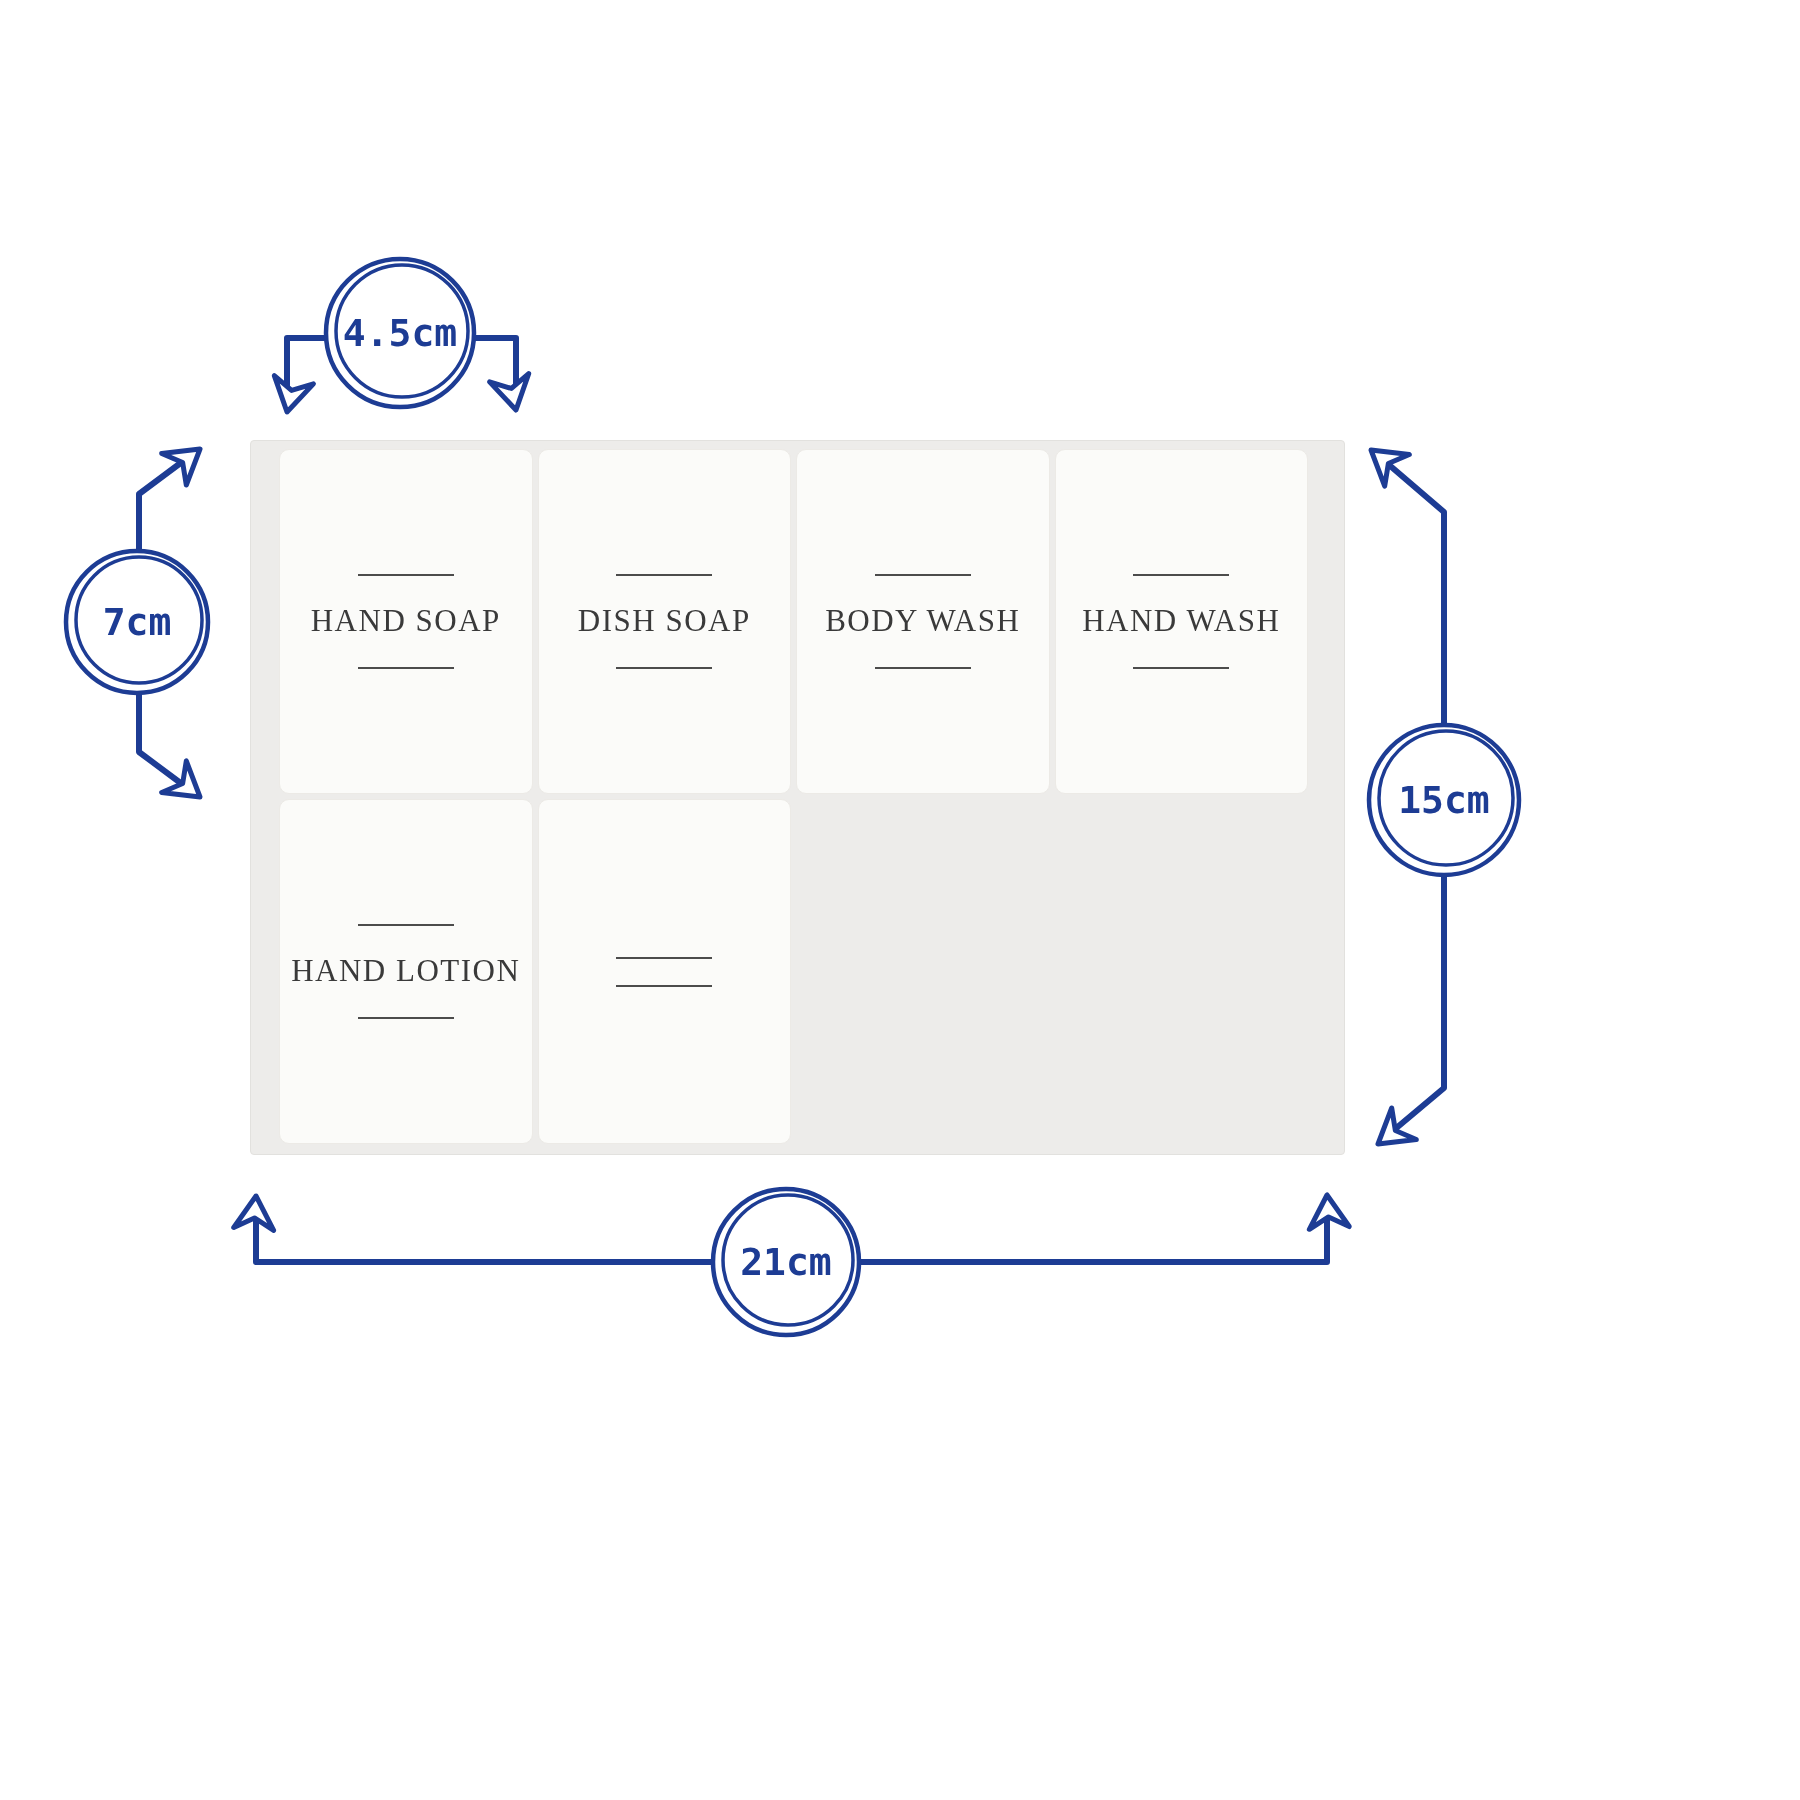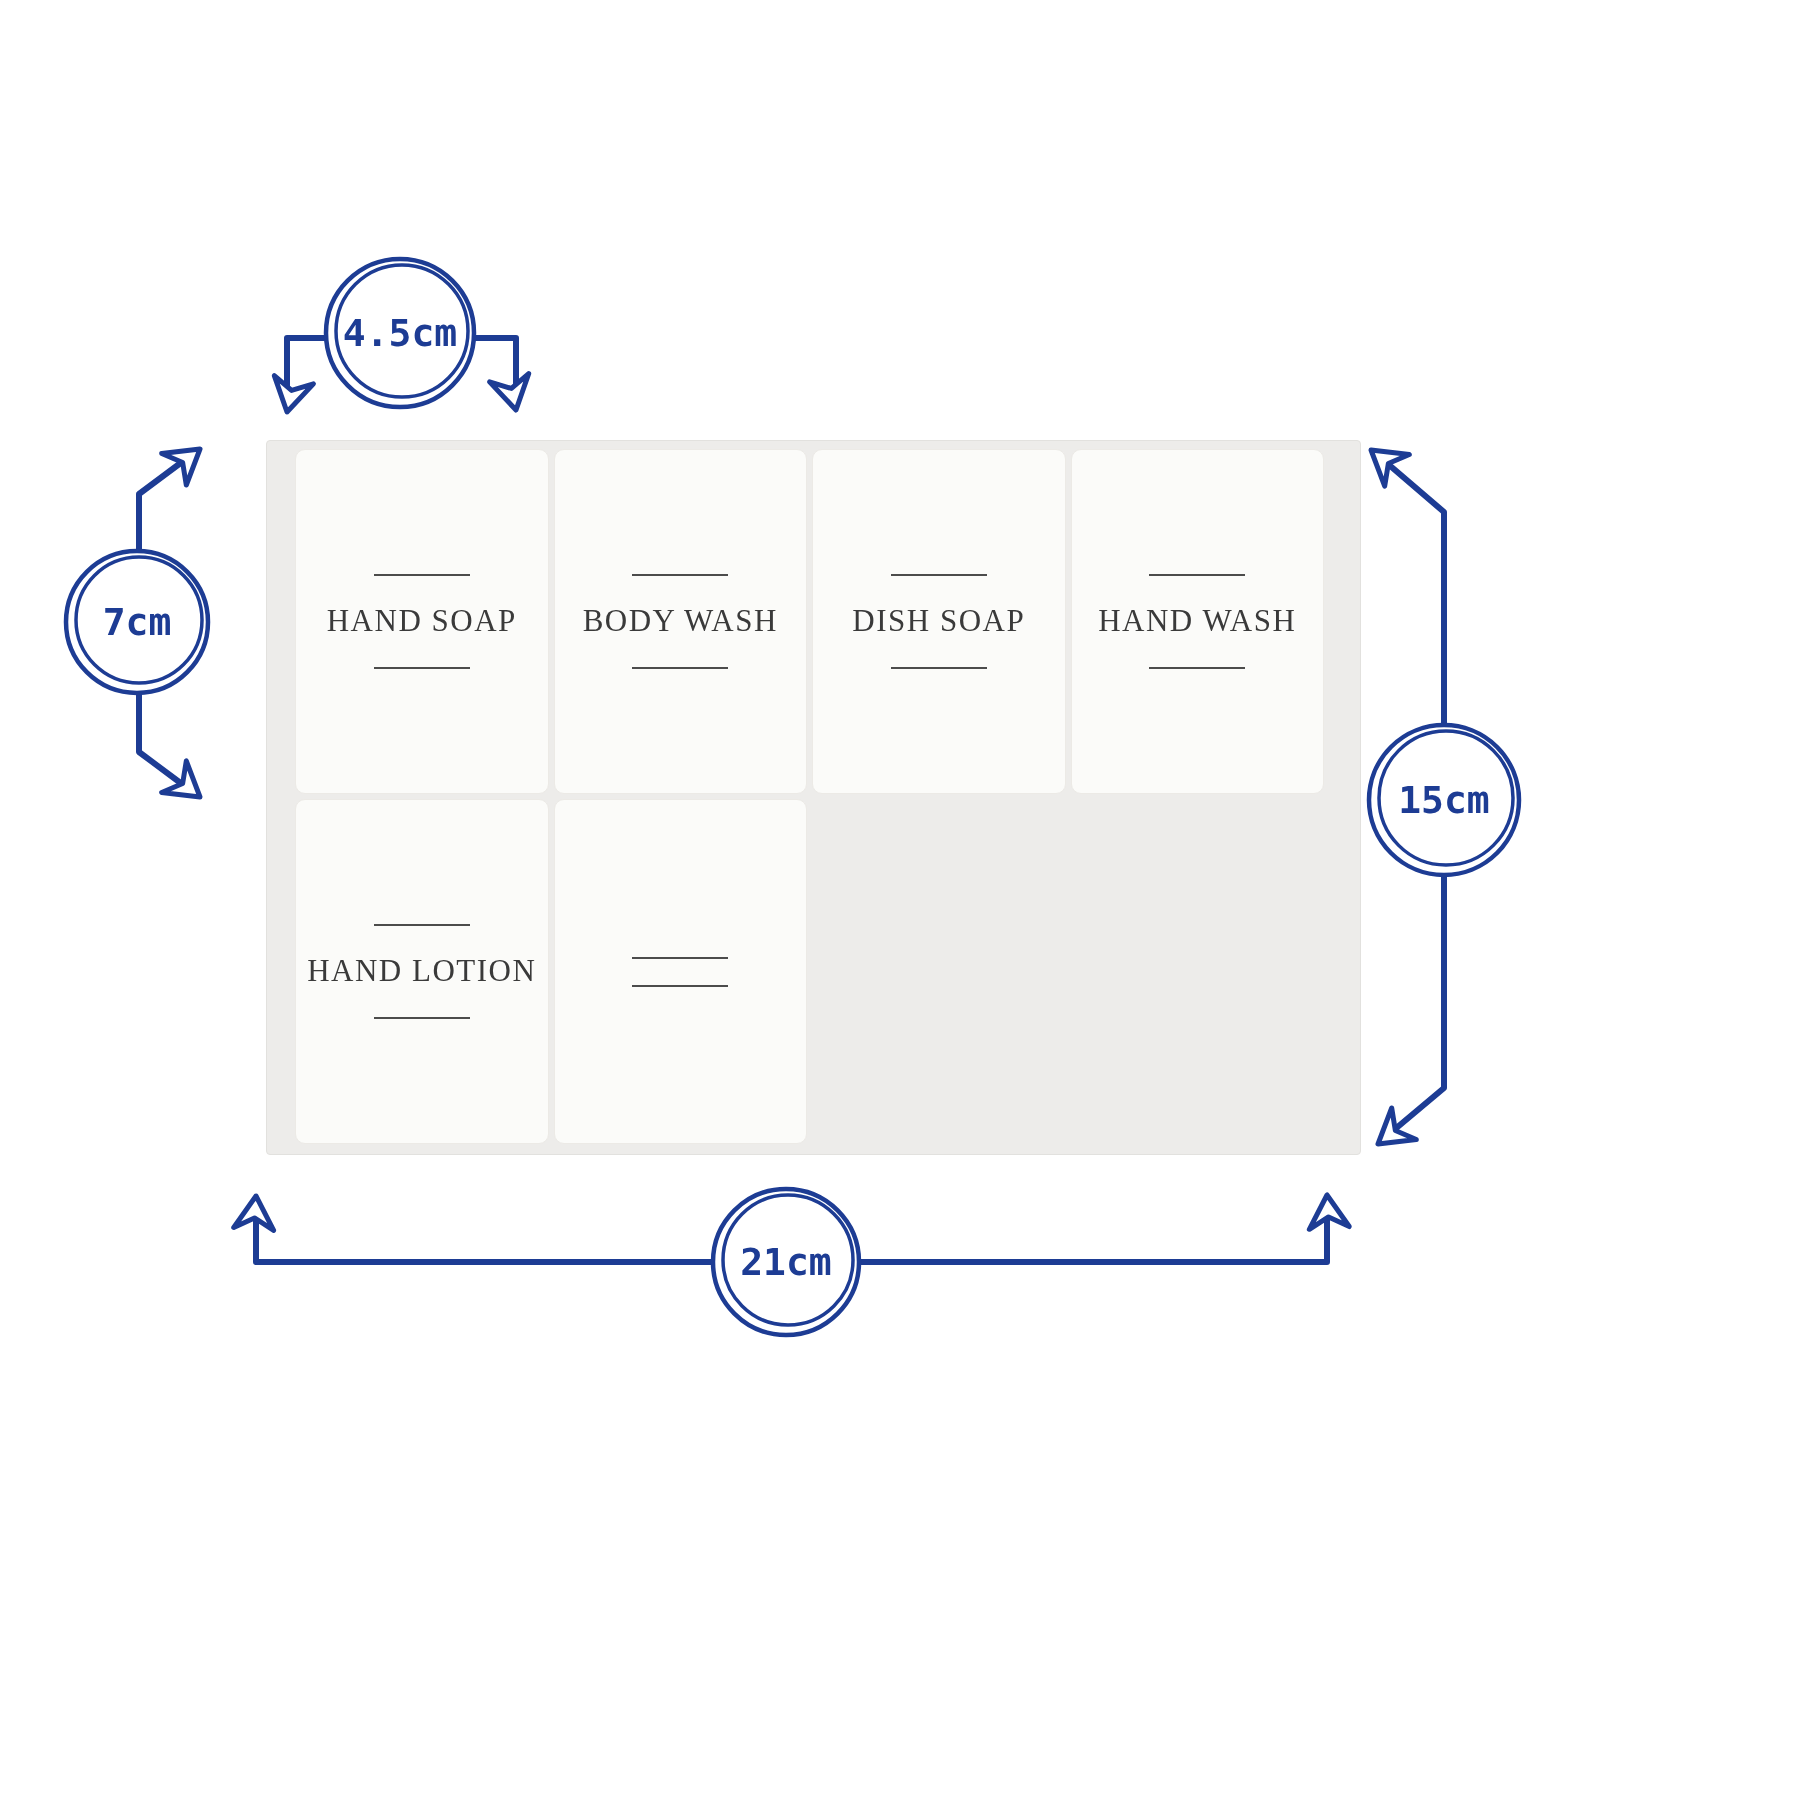--- a/index.html
+++ b/index.html
@@ -7,21 +7,21 @@
     position:relative;
     width:1800px;height:1800px;
     background:#ffffff;
     overflow:hidden;
     font-family:"Liberation Serif", serif;
   }
 
   
   .sheet{
     position:absolute;
-    left:266px;top:440px;
+    left:250px;top:440px;
     width:1095px;height:715px;
     background:#edecea;
     border:1px solid #e2e1de;
     border-radius:4px;
     box-sizing:border-box;
     padding:8px 36px 10px 28px;
     display:grid;
     grid-template-columns:repeat(4,1fr);
     grid-template-rows:1fr 1fr;
     gap:5px;
@@ -97,27 +97,27 @@
   <div class="sheet">
 
     <div class="card">
       <span class="rule"></span>
       <span class="card-text">HAND SOAP</span>
       <span class="rule"></span>
     </div>
 
     <div class="card">
       <span class="rule"></span>
-      <span class="card-text">BODY WASH</span>
+      <span class="card-text">DISH SOAP</span>
       <span class="rule"></span>
     </div>
 
     <div class="card">
       <span class="rule"></span>
-      <span class="card-text">DISH SOAP</span>
+      <span class="card-text">BODY WASH</span>
       <span class="rule"></span>
     </div>
 
 
 
     <div class="card">
       <span class="rule"></span>
       <span class="card-text">HAND WASH</span>
       <span class="rule"></span>
     </div>

